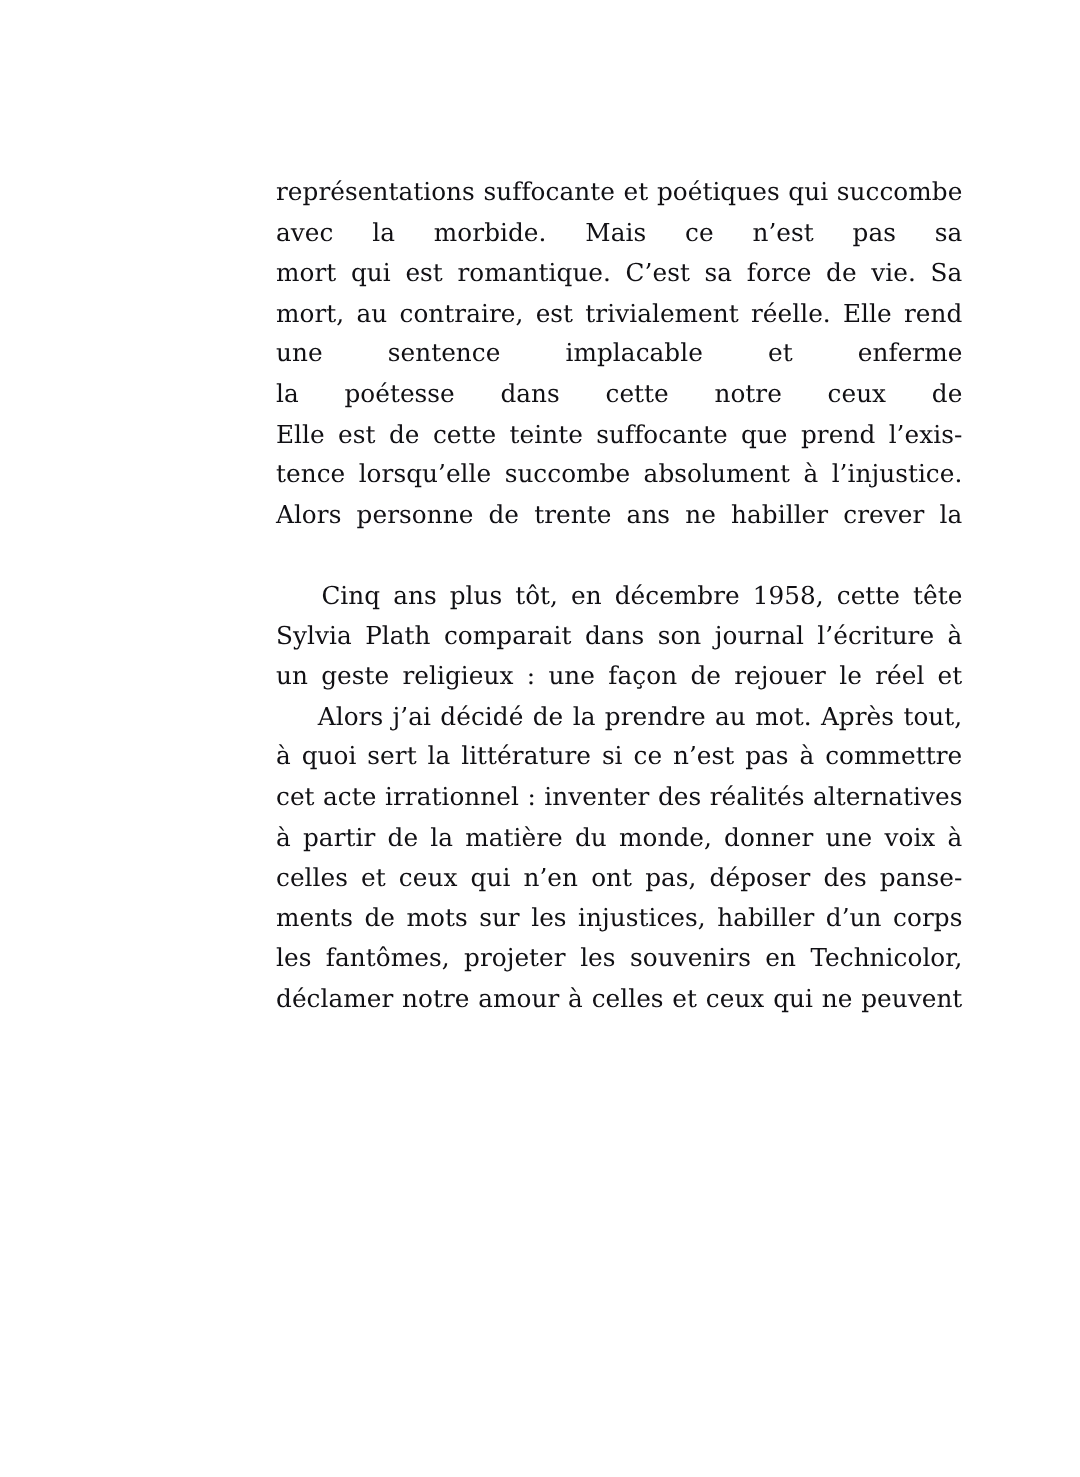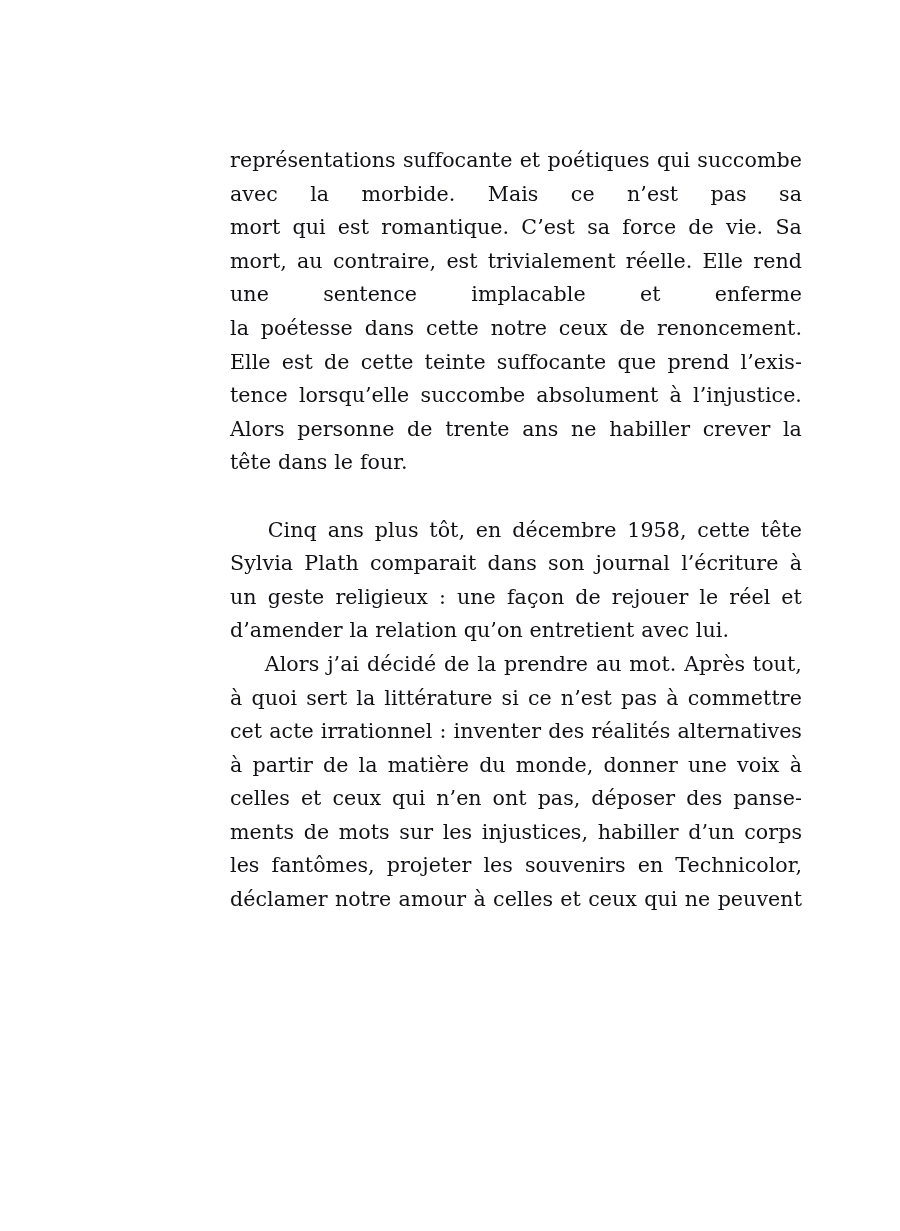--- a/index.html
+++ b/index.html
@@ -114,21 +114,20 @@
           <span class="w">enferme</span>
         </span>
         <span class="line justified">
           <span class="w">la</span>
           <span class="w">poétesse</span>
           <span class="w">dans</span>
           <span class="w">cette</span>
           <span class="w">notre</span>
           <span class="w">ceux</span>
           <span class="w">de</span>
-          <span class="w">renoncement.</span>
         </span>
         <span class="line justified">
           <span class="w">Elle</span>
           <span class="w">est</span>
           <span class="w">de</span>
           <span class="w">cette</span>
           <span class="w">teinte</span>
           <span class="w">suffocante</span>
           <span class="w">que</span>
           <span class="w">prend</span>
@@ -146,21 +145,20 @@
           <span class="w">Alors</span>
           <span class="w">personne</span>
           <span class="w">de</span>
           <span class="w">trente</span>
           <span class="w">ans</span>
           <span class="w">ne</span>
           <span class="w">habiller</span>
           <span class="w">crever</span>
           <span class="w">la</span>
         </span>
-        <span class="line last">tête dans le four.</span>
       </p>
     <span class="blank-line"></span>
     <p class="para">
         <span class="line justified">
           <span class="indent"></span>
           <span class="w">Cinq</span>
           <span class="w">ans</span>
           <span class="w">plus</span>
           <span class="w">tôt,</span>
           <span class="w">en</span>
@@ -185,21 +183,20 @@
           <span class="w">religieux</span>
           <span class="w">:</span>
           <span class="w">une</span>
           <span class="w">façon</span>
           <span class="w">de</span>
           <span class="w">rejouer</span>
           <span class="w">le</span>
           <span class="w">réel</span>
           <span class="w">et</span>
         </span>
-        <span class="line last">d’amender la relation qu’on entretient avec lui.</span>
       </p>
     <p class="para">
         <span class="line justified">
           <span class="indent"></span>
           <span class="w">Alors</span>
           <span class="w">j’ai</span>
           <span class="w">décidé</span>
           <span class="w">de</span>
           <span class="w">la</span>
           <span class="w">prendre</span>

